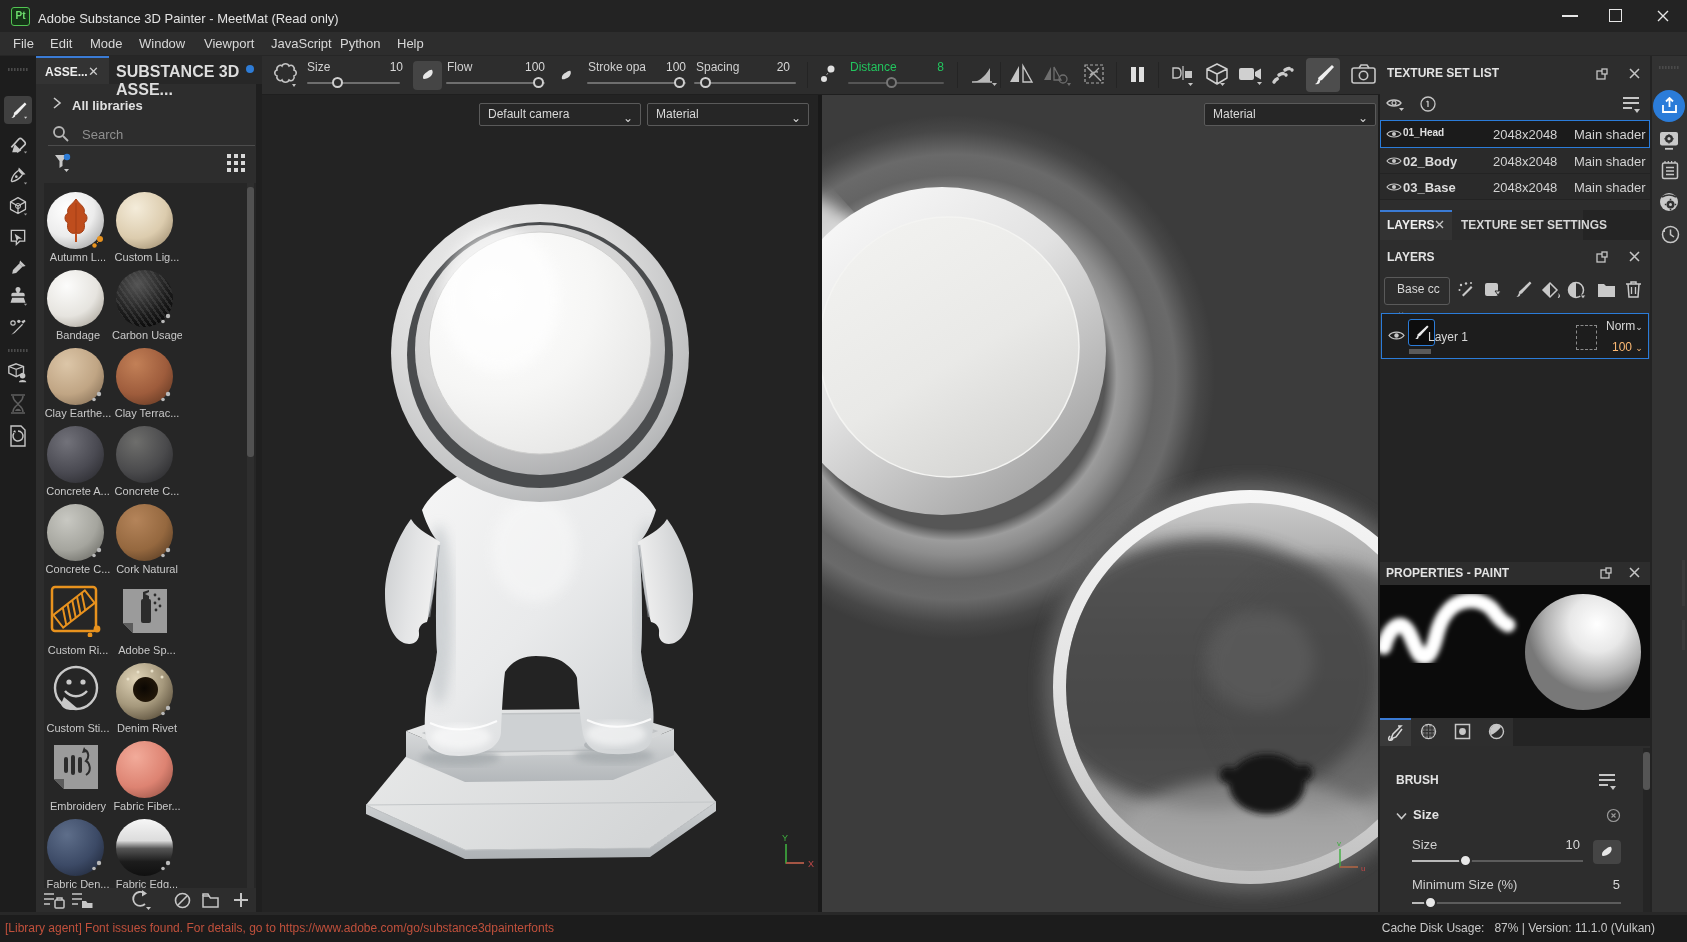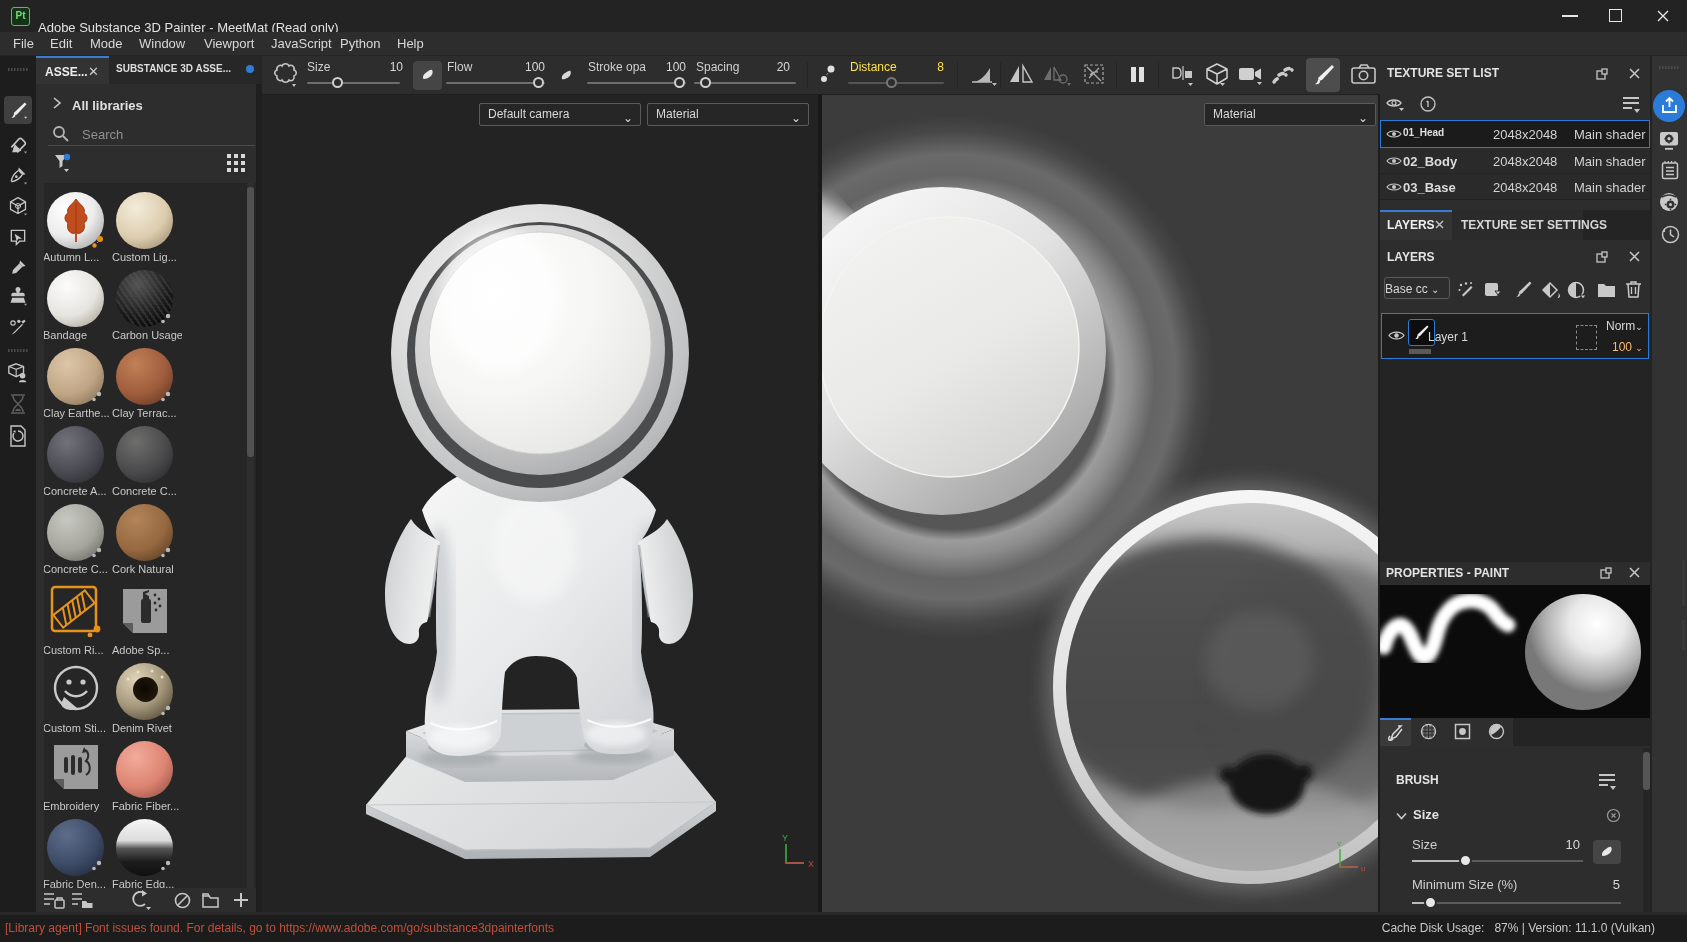--- a/index.html
+++ b/index.html
@@ -2,44 +2,44 @@
 <html><head><meta charset="utf-8">
 <style>
 *{margin:0;padding:0;box-sizing:border-box}
 html,body{width:1687px;height:942px;overflow:hidden;background:#1d1d1d;
   font-family:"Liberation Sans",sans-serif;-webkit-font-smoothing:antialiased}
 .abs{position:absolute}
 .ico{color:#c3c3c3}
 
 #titlebar{left:0;top:0;width:1687px;height:32px;background:#232323}
 #ptlogo{left:11px;top:7px;width:19px;height:19px;background:#153317;border:1.5px solid #52c452;border-radius:3px;color:#6ede6e;font-size:10px;font-weight:bold;text-align:center;line-height:16px}
-#titletext{left:38px;top:20px;font-size:13px;color:#e2e2e2}
+#titletext{left:38px;top:11px;font-size:13px;color:#e2e2e2}
 
 #menubar{left:0;top:32px;width:1687px;height:24px;background:#2d2d2d;border-bottom:1px solid #262626}
 .menuitem{top:36px;font-size:13px;color:#d8d8d8}
 
 #toolbar{left:262px;top:56px;width:1118px;height:39px;background:#2d2d2d;border-bottom:1px solid #1f1f1f}
 .tl{position:absolute;font-size:12px;color:#d0d0d0}
 .tv{position:absolute;font-size:12px;color:#d8d8d8;text-align:right}
-.tv.dim,.tl.dim{color:#fde047}
+.tv.dim,.tl.dim{color:#22c55e}
 .track{position:absolute;height:2px;background:#6e6e6e;border-radius:1px}
 .track.dim{background:#555}
 .knob{position:absolute;width:11px;height:11px;border-radius:50%;background:#2d2d2d;border:2px solid #cfcfcf}
 .knob.dim{border-color:#777}
 .tsep{position:absolute;top:6px;width:1px;height:26px;background:#242424}
 
 #lstrip{left:0;top:56px;width:36px;height:856px;background:#1d1d1d}
 .tool{position:absolute;left:4px;width:28px;height:28px;border-radius:4px}
 .tool.sel{background:#404040}
 
 #lpanel{left:36px;top:56px;width:226px;height:856px;background:#2d2d2d}
 #ltab1{left:36px;top:56px;width:73px;height:28px;background:#333333;border-top:2px solid #3a7bd5;color:#eee;font-size:12px;font-weight:bold;padding:7px 0 0 9px}
-#ltab2{left:109px;top:56px;width:153px;height:28px;background:#272727;color:#ddd;font-size:10px;font-weight:bold;padding:7px 0 0 7px}
+#ltab2{left:109px;top:56px;width:153px;height:28px;background:#272727;color:#ddd;font-size:16px;font-weight:bold;padding:7px 0 0 7px}
 #agrid{left:44px;top:183px;width:212px;height:705px;background:#262626;overflow:hidden}
-.mlabel{position:absolute;font-size:11px;color:#c9c9c9;width:70px;white-space:nowrap;overflow:hidden}
+.mlabel{position:absolute;font-size:11px;color:#c9c9c9;width:70px;text-align:center;white-space:nowrap;overflow:hidden}
 .sph{position:absolute;width:57px;height:57px;border-radius:50%}
 
 #vp3d{left:262px;top:95px;width:556px;height:817px;background:#232323}
 #vp2d{left:822px;top:95px;width:556px;height:817px;background:#3c3c3c;overflow:hidden}
 #vpdivider{left:818px;top:95px;width:4px;height:817px;background:#191919}
 .vpdrop{position:absolute;height:23px;border:1px solid #5a5a5a;border-radius:2px;background:#262626;color:#d8d8d8;font-size:12px;line-height:21px;padding-left:8px}
 .vpdrop .ch{position:absolute;right:7px;top:4px}
 
 #rpanel{left:1380px;top:56px;width:270px;height:856px;background:#2d2d2d}
 .phead{position:absolute;height:28px;font-size:12px;font-weight:bold;color:#e3e3e3}
@@ -687,21 +687,21 @@
 
 <div class="abs phead" style="left:1387px;top:250px">LAYERS</div>
 <svg class="abs" style="left:1596px;top:251px" width="12" height="12" viewBox="0 0 12 12">
     <rect x="1" y="3" width="8" height="8" fill="none" stroke="#c6c6c6" stroke-width="1.3"></rect>
     <rect x="6" y="1" width="5" height="5" fill="#2d2d2d" stroke="#c6c6c6" stroke-width="1.3"></rect>
   </svg>
 <svg class="abs" style="left:1628px;top:250px" width="13" height="13" viewBox="0 0 13 13">
     <path d="M2 2 L11 11 M11 2 L2 11" stroke="#c6c6c6" stroke-width="1.5"></path>
   </svg>
 
-<div class="abs" style="left:1384px;top:277px;width:66px;height:22px;border:1px solid #5a5a5a;border-radius:3px;background:#2d2d2d;color:#d8d8d8;font-size:12px;line-height:22px;padding-left:0">Base cc <span style="font-size:10px">⌄</span></div>
+<div class="abs" style="left:1384px;top:277px;width:66px;height:28px;border:1px solid #5a5a5a;border-radius:3px;background:#2d2d2d;color:#d8d8d8;font-size:12px;line-height:22px;padding-left:12px">Base cc <span style="font-size:10px">⌄</span></div>
 <svg class="abs" style="left:1457px;top:281px" width="19" height="19" viewBox="0 0 19 19">
     <path d="M7 12 L14 5 L15.5 6.5 L8.5 13.5 Z M5 14 l2-2 l1.5 1.5 l-2 2 Z" fill="#c9c9c9"></path>
     <g fill="#c9c9c9">
       <circle cx="4" cy="4" r="1.2"></circle>
       <circle cx="9" cy="2.5" r="1.2"></circle>
       <circle cx="14" cy="2" r="1"></circle>
       <circle cx="2.5" cy="9" r="1"></circle>
     </g>
   </svg>
 <svg class="abs" style="left:1483px;top:281px" width="19" height="19" viewBox="0 0 19 19">

